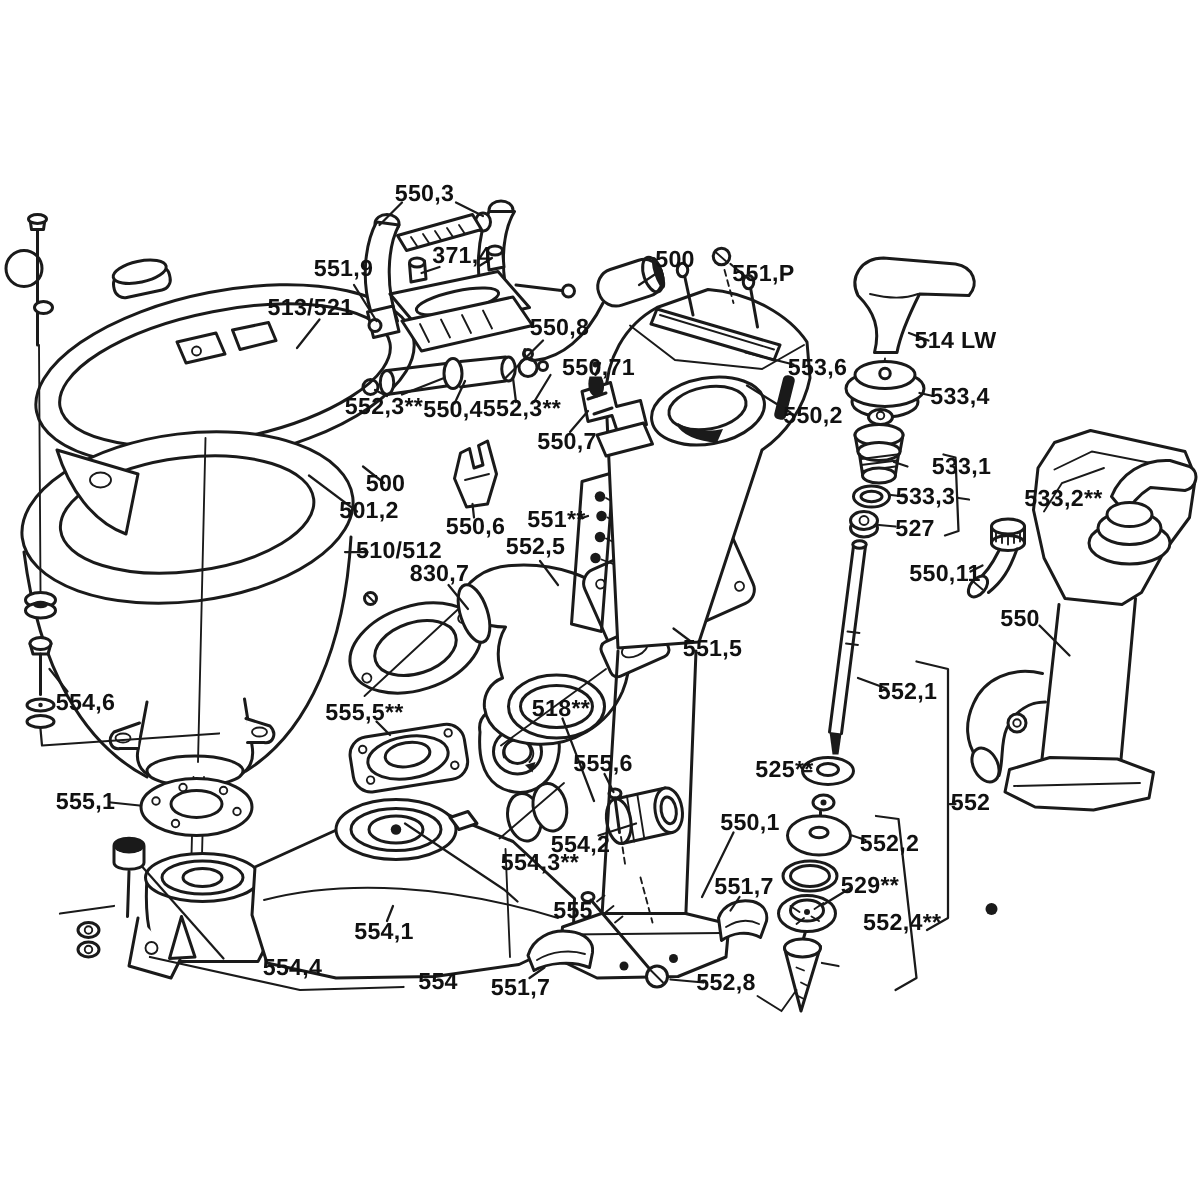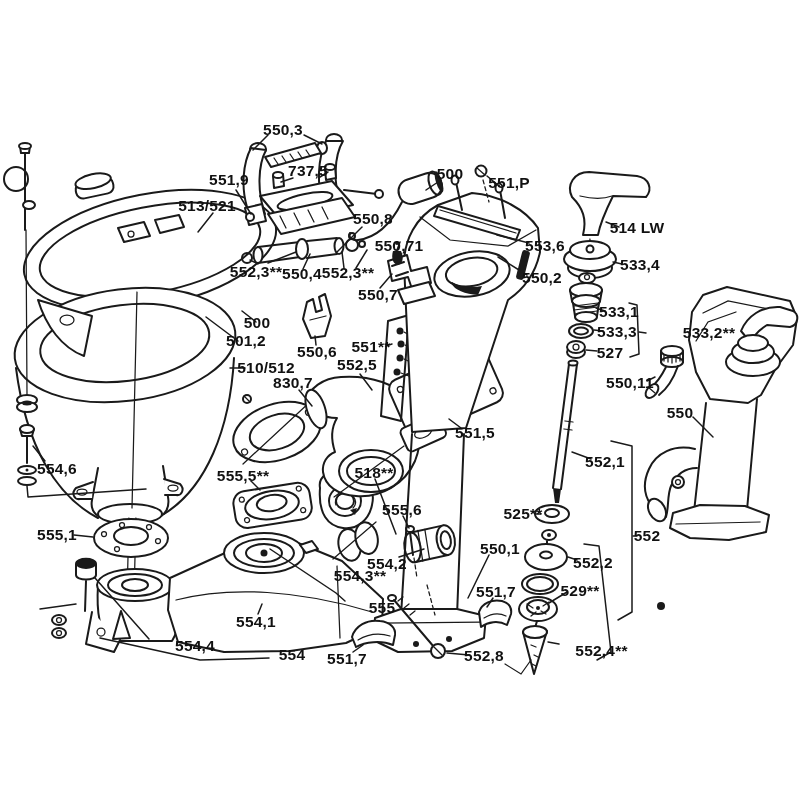--- a/index.html
+++ b/index.html
@@ -425,36 +425,36 @@
     <path class="leader" d="M95 578 L149 639"></path>
     <path class="leader" d="M353 652 L363 645"></path>
     <path class="leader" d="M469 655 L447 653"></path>
     <path class="leader" d="M100 638 L200 660 L269 658"></path>
     <path class="leader" d="M40 609 L76 604"></path>
   </g>
 </svg>
 
 <div id="label-layer">
       <div class="part-label" style="left: 283px; top: 130px;">550,3</div>
-      <div class="part-label" style="left: 308px; top: 171px;">737,5</div>
+      <div class="part-label" style="left: 308px; top: 171px;">371,4</div>
       <div class="part-label" style="left: 450px; top: 174px;">500</div>
       <div class="part-label" style="left: 229px; top: 180px;">551,9</div>
       <div class="part-label" style="left: 509px; top: 183px;">551,P</div>
       <div class="part-label" style="left: 207px; top: 206px;">513/521</div>
       <div class="part-label" style="left: 373px; top: 219px;">550,8</div>
       <div class="part-label" style="left: 637px; top: 228px;">514 LW</div>
       <div class="part-label" style="left: 399px; top: 246px;">550,71</div>
       <div class="part-label" style="left: 545px; top: 246px;">553,6</div>
       <div class="part-label" style="left: 640px; top: 265px;">533,4</div>
       <div class="part-label" style="left: 256px; top: 272px;">552,3**</div>
       <div class="part-label" style="left: 302px; top: 274px;">550,4</div>
       <div class="part-label" style="left: 348px; top: 273px;">552,3**</div>
       <div class="part-label" style="left: 542px; top: 278px;">550,2</div>
       <div class="part-label" style="left: 378px; top: 295px;">550,7</div>
-      <div class="part-label" style="left: 619px; top: 312px;">533,1</div>
+      <div class="part-label" style="left: 619px; top: 312px; padding-left: 44px;">533,1</div>
       <div class="part-label" style="left: 257px; top: 323px;">500</div>
       <div class="part-label" style="left: 617px; top: 332px;">533,3</div>
       <div class="part-label" style="left: 662px; top: 333px; margin-left: 47px;">533,2**</div>
       <div class="part-label" style="left: 246px; top: 341px;">501,2</div>
       <div class="part-label" style="left: 371px; top: 347px;">551**</div>
       <div class="part-label" style="left: 317px; top: 352px;">550,6</div>
       <div class="part-label" style="left: 610px; top: 353px;">527</div>
       <div class="part-label" style="left: 357px; top: 365px;">552,5</div>
       <div class="part-label" style="left: 266px; top: 368px;">510/512</div>
       <div class="part-label" style="left: 630px; top: 383px;">550,11</div>
@@ -470,19 +470,19 @@
       <div class="part-label" style="left: 57px; top: 535px;">555,1</div>
       <div class="part-label" style="left: 647px; top: 536px;">552</div>
       <div class="part-label" style="left: 500px; top: 549px;">550,1</div>
       <div class="part-label" style="left: 593px; top: 563px;">552,2</div>
       <div class="part-label" style="left: 387px; top: 564px;">554,2</div>
       <div class="part-label" style="left: 360px; top: 576px;">554,3**</div>
       <div class="part-label" style="left: 580px; top: 591px;">529**</div>
       <div class="part-label" style="left: 496px; top: 592px;">551,7</div>
       <div class="part-label" style="left: 382px; top: 608px;">555</div>
       <div class="part-label" style="left: 256px; top: 622px;">554,1</div>
-      <div class="part-label" style="left: 581px; top: 651px; padding-left: 41px;">552,4**</div>
+      <div class="part-label" style="left: 581px; top: 616px; padding-left: 41px;">552,4**</div>
       <div class="part-label" style="left: 165px; top: 646px; margin-left: 30px;">554,4</div>
       <div class="part-label" style="left: 292px; top: 655px;">554</div>
       <div class="part-label" style="left: 347px; top: 659px;">551,7</div>
       <div class="part-label" style="left: 484px; top: 656px;">552,8</div>
     </div>
 </div>
 
 </body></html>

